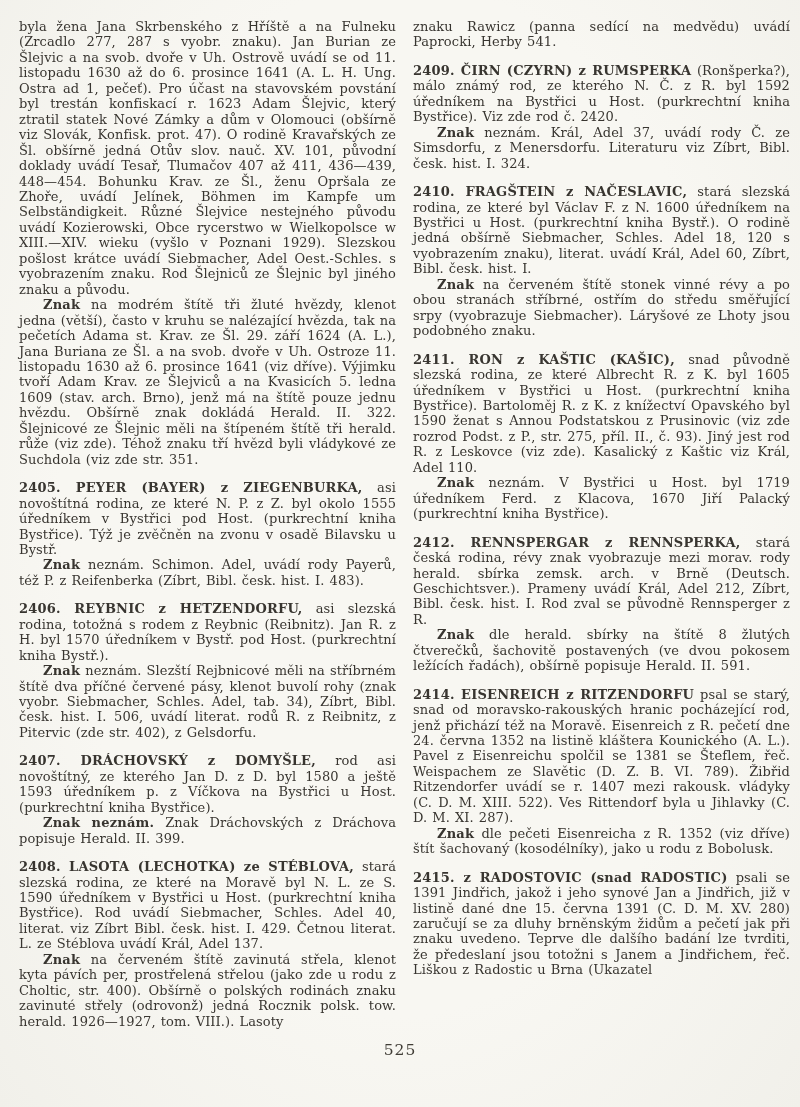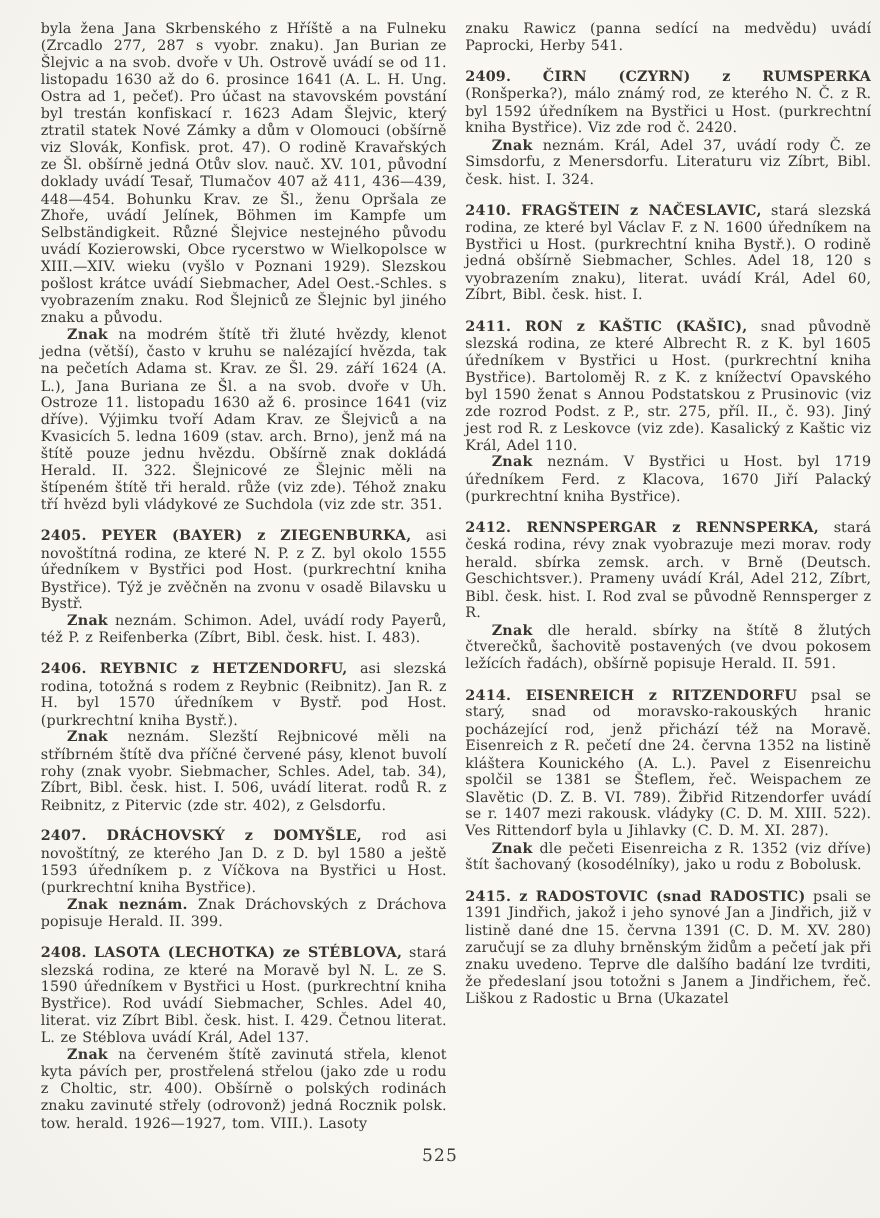--- a/index.html
+++ b/index.html
@@ -14,21 +14,21 @@
     margin: 0;
     background: #f6f5f0;
     background-image: radial-gradient(ellipse at 50% 45%, #f8f7f2 60%, #f1f0ea 100%);
     overflow: hidden;
     font-family: "DejaVu Serif", "Liberation Serif", serif;
     color: #383530;
   }
   .columns {
     display: flex;
     gap: 17px;
-    padding: 19px 8px 0 37px;
+    padding: 19px 8px 0 19px;
   }
   .col {
     width: 377px;
     font-size: 13px;
     line-height: 15.45px;
     text-align: justify;
     letter-spacing: 0.1px;
     word-spacing: 0.8px;
   }
   .col p {
@@ -79,20 +79,21 @@
       <p class="znak"><span class="lead">Znak</span><span> na červeném štítě zavinutá střela, klenot kyta pávích per, prostřelená střelou (jako zde u rodu z Choltic, str. 400). Obšírně o polských rodinách znaku zavinuté střely (odrovonž) jedná Rocznik polsk. tow. herald. 1926—1927, tom. VIII.). Lasoty</span></p>
     </div>
 
     <div class="col">
       <p class="cont"><span>znaku Rawicz (panna sedící na medvědu) uvádí Paprocki, Herby 541.</span></p>
 
       <p class="entry"><span class="lead">2409. ČIRN (CZYRN) z RUMSPERKA</span><span> (Ronšperka?), málo známý rod, ze kterého N. Č. z R. byl 1592 úředníkem na Bystřici u Host. (purkrechtní kniha Bystřice). Viz zde rod č. 2420.</span></p>
       <p class="znak"><span class="lead">Znak</span><span> neznám. Král, Adel 37, uvádí rody Č. ze Simsdorfu, z Menersdorfu. Literaturu viz Zíbrt, Bibl. česk. hist. I. 324.</span></p>
 
       <p class="entry"><span class="lead">2410. FRAGŠTEIN z NAČESLAVIC,</span><span> stará slezská rodina, ze které byl Václav F. z N. 1600 úředníkem na Bystřici u Host. (purkrechtní kniha Bystř.). O rodině jedná obšírně Siebmacher, Schles. Adel 18, 120 s vyobrazením znaku), literat. uvádí Král, Adel 60, Zíbrt, Bibl. česk. hist. I.</span></p>
+      <p class="znak"><span class="lead">Znak</span><span> na červeném štítě stonek vinné révy a po obou stranách stříbrné, ostřím do středu směřující srpy (vyobrazuje Siebmacher). Láryšové ze Lhoty jsou podobného znaku.</span></p>
 
       <p class="entry"><span class="lead">2411. RON z KAŠTIC (KAŠIC),</span><span> snad původně slezská rodina, ze které Albrecht R. z K. byl 1605 úředníkem v Bystřici u Host. (purkrechtní kniha Bystřice). Bartoloměj R. z K. z knížectví Opavského byl 1590 ženat s Annou Podstatskou z Prusinovic (viz zde rozrod Podst. z P., str. 275, příl. II., č. 93). Jiný jest rod R. z Leskovce (viz zde). Kasalický z Kaštic viz Král, Adel 110.</span></p>
       <p class="znak"><span class="lead">Znak</span><span> neznám. V Bystřici u Host. byl 1719 úředníkem Ferd. z Klacova, 1670 Jiří Palacký (purkrechtní kniha Bystřice).</span></p>
 
       <p class="entry"><span class="lead">2412. RENNSPERGAR z RENNSPERKA,</span><span> stará česká rodina, révy znak vyobrazuje mezi morav. rody herald. sbírka zemsk. arch. v Brně (Deutsch. Geschichtsver.). Prameny uvádí Král, Adel 212, Zíbrt, Bibl. česk. hist. I. Rod zval se původně Rennsperger z R.</span></p>
       <p class="znak"><span class="lead">Znak</span><span> dle herald. sbírky na štítě 8 žlutých čtverečků, šachovitě postavených (ve dvou pokosem ležících řadách), obšírně popisuje Herald. II. 591.</span></p>
 
 
       <p class="entry"><span class="lead">2414. EISENREICH z RITZENDORFU</span><span> psal se starý, snad od moravsko-rakouských hranic pocházející rod, jenž přichází též na Moravě. Eisenreich z R. pečetí dne 24. června 1352 na listině kláštera Kounického (A. L.). Pavel z Eisenreichu spolčil se 1381 se Šteflem, řeč. Weispachem ze Slavětic (D. Z. B. VI. 789). Žibřid Ritzendorfer uvádí se r. 1407 mezi rakousk. vládyky (C. D. M. XIII. 522). Ves Rittendorf byla u Jihlavky (C. D. M. XI. 287).</span></p>
       <p class="znak"><span class="lead">Znak</span><span> dle pečeti Eisenreicha z R. 1352 (viz dříve) štít šachovaný (kosodélníky), jako u rodu z Bobolusk.</span></p>

